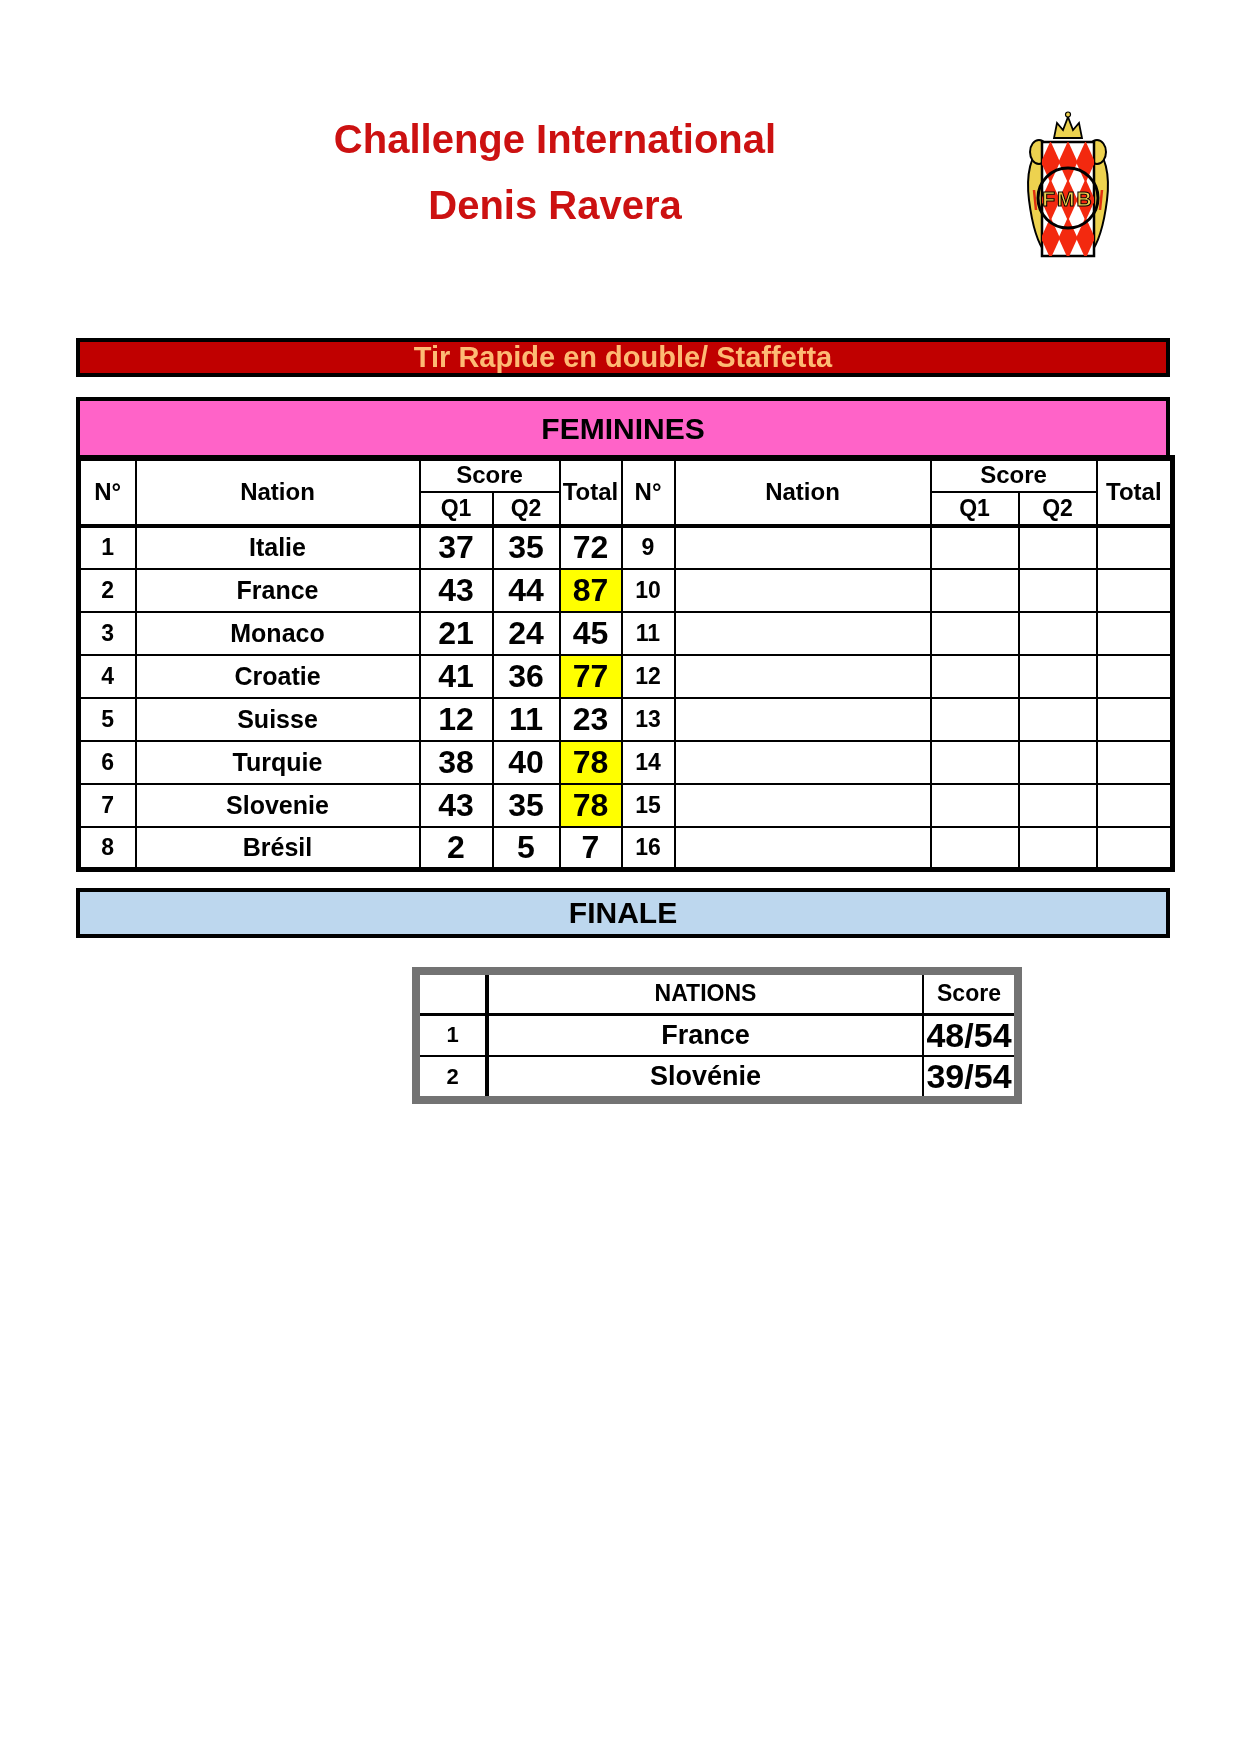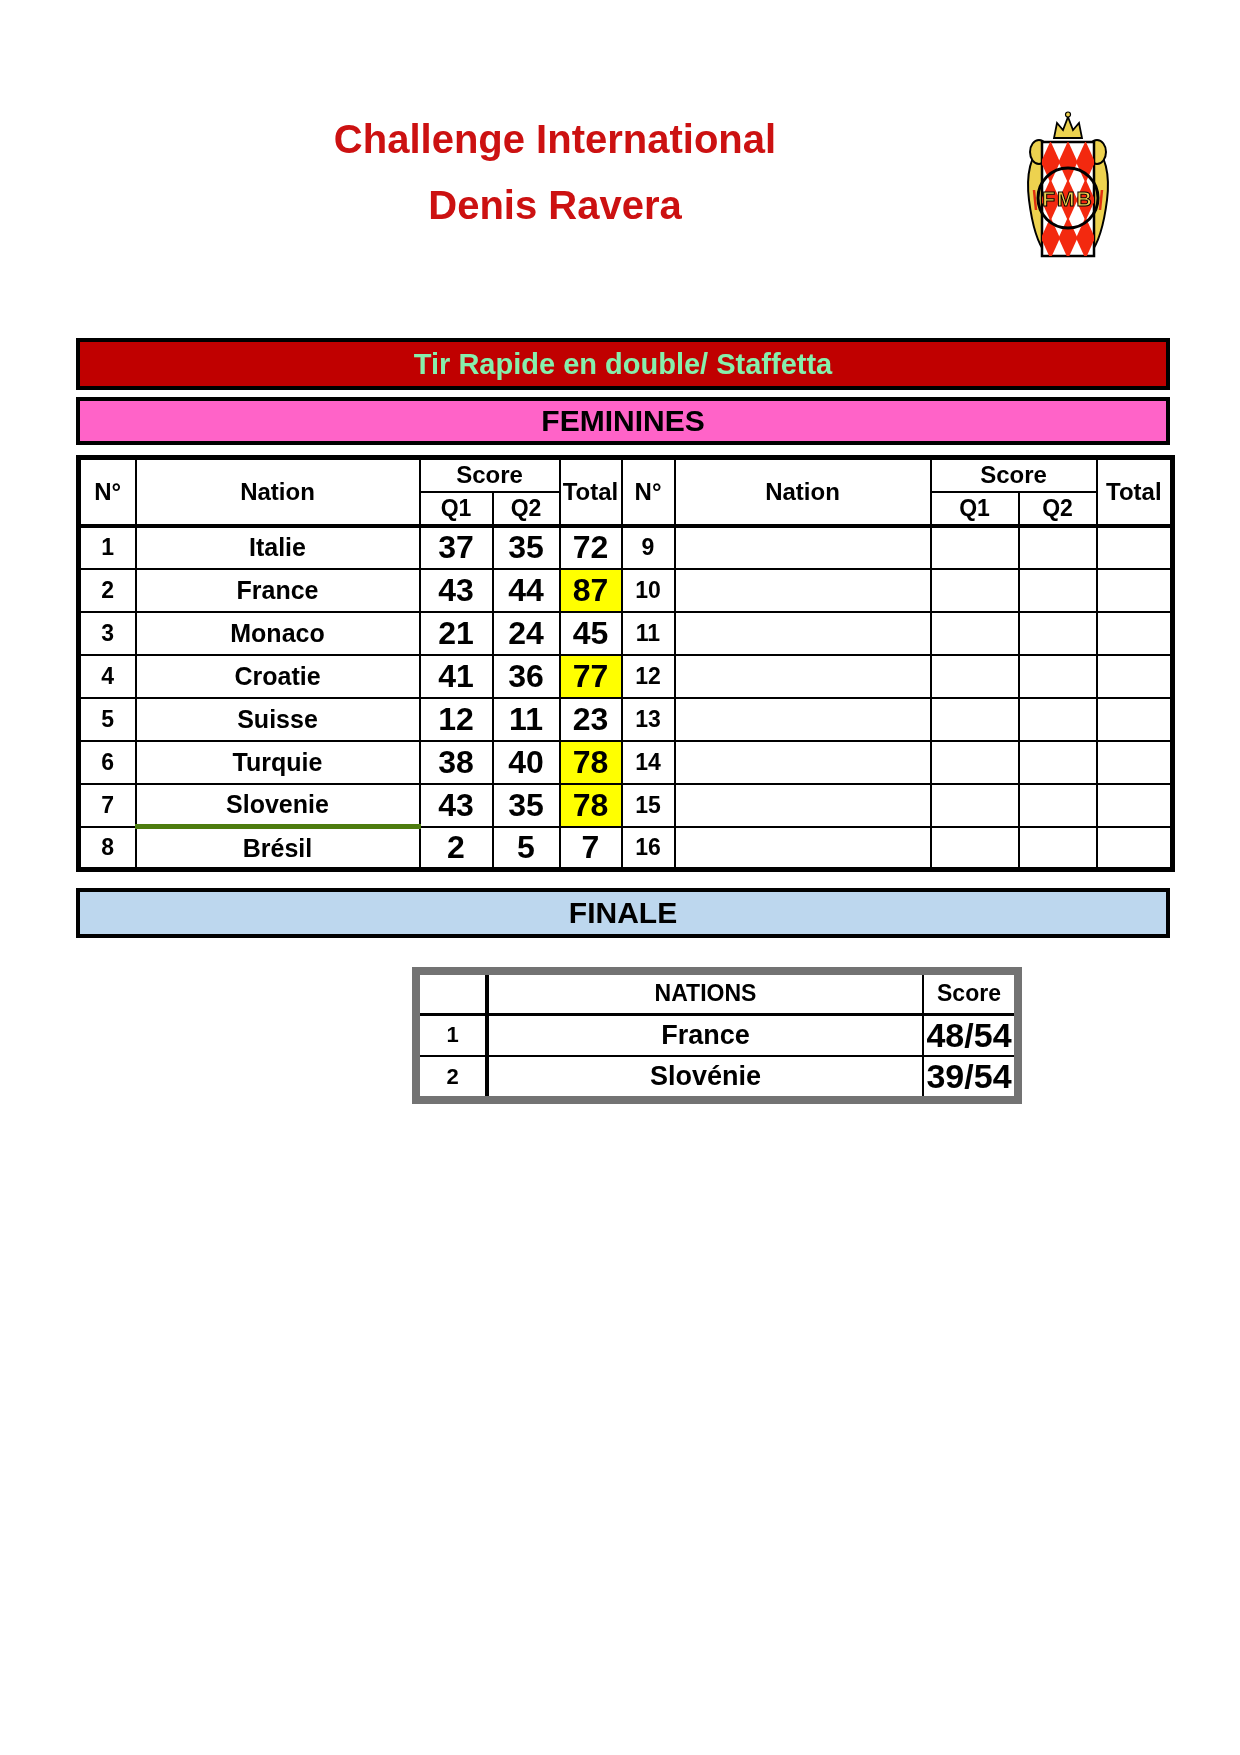--- a/index.html
+++ b/index.html
@@ -14,38 +14,38 @@
   .fib-sub{font-size:12px;font-weight:bold;line-height:13px;letter-spacing:0.2px;}
 
   .title{position:absolute;left:255px;top:106px;width:600px;text-align:center;
          color:var(--title_red,#cc1111);font-weight:bold;font-size:40px;line-height:66px;}
 
   .fmb-crest{position:absolute;left:1020px;top:110px;width:96px;height:150px;}
 
   
   .banner{position:absolute;left:76px;width:1094px;border:4px solid #000;box-sizing:border-box;
           display:flex;align-items:center;justify-content:center;font-weight:bold;}
-  .banner.red{top:338px;height:52px;background:var(--banner_red,#c00000);color:#86efac;font-size:29px;}
-  .banner.pink{top:397px;height:48px;background:var(--banner_pink,#ff63c8);color:#000;font-size:30px;}
+  .banner.red{top:338px;height:39px;background:var(--banner_red,#c00000);color:#fdba74;font-size:29px;}
+  .banner.pink{top:397px;height:64px;background:var(--banner_pink,#ff63c8);color:#000;font-size:30px;}
   .banner.blue{top:888px;height:50px;background:var(--banner_blue,#bdd7ee);color:#000;font-size:30px;text-align:right;}
 
   
   table.qual{position:absolute;left:76px;top:455px;width:1094px;border-collapse:collapse;
              table-layout:fixed;border:5px solid #000;}
   table.qual th,table.qual td{border:2px solid #000;text-align:center;vertical-align:middle;
              padding:0;font-weight:bold;overflow:hidden;white-space:nowrap;}
   table.qual thead tr{height:34px;}
   table.qual thead th{font-size:24px;}
   table.qual tr.h2 th{font-size:23px;}
   table.qual tbody tr{height:43px;}
   table.qual td.num{font-size:23px;}
   table.qual td.nat{font-size:25px;}
   table.qual td.sc{font-size:32px;}
   table.qual tbody tr:first-child td{border-top:4px solid #000;}
-  table.qual td.thick-bottom{border-bottom:5px solid #4d7c0f;}
+  table.qual td.thick-bottom{border-bottom:1px solid #4d7c0f;}
   td.hl{background:var(--highlight_yellow,#ffff00);}
 
   
   table.fin{position:absolute;left:412px;top:967px;width:602px;border-collapse:collapse;
             table-layout:fixed;border:8px solid #737373;}
   table.fin th,table.fin td{border:2px solid #000;text-align:center;vertical-align:middle;
             padding:0;font-weight:bold;overflow:hidden;white-space:nowrap;}
   table.fin thead tr{height:43px;}
   table.fin thead th{font-size:23px;border-bottom:3px solid #000;}
   table.fin tbody tr{height:42px;}

